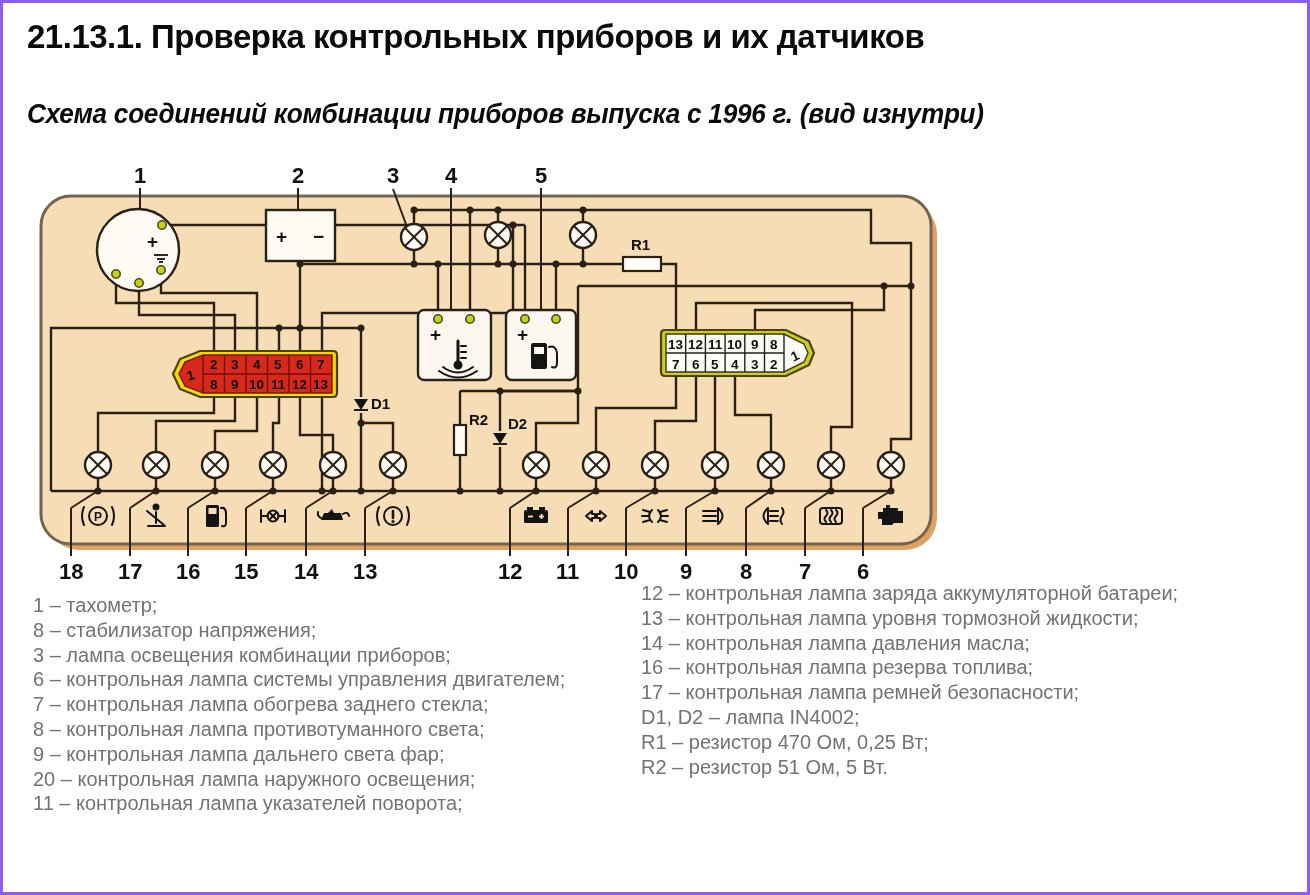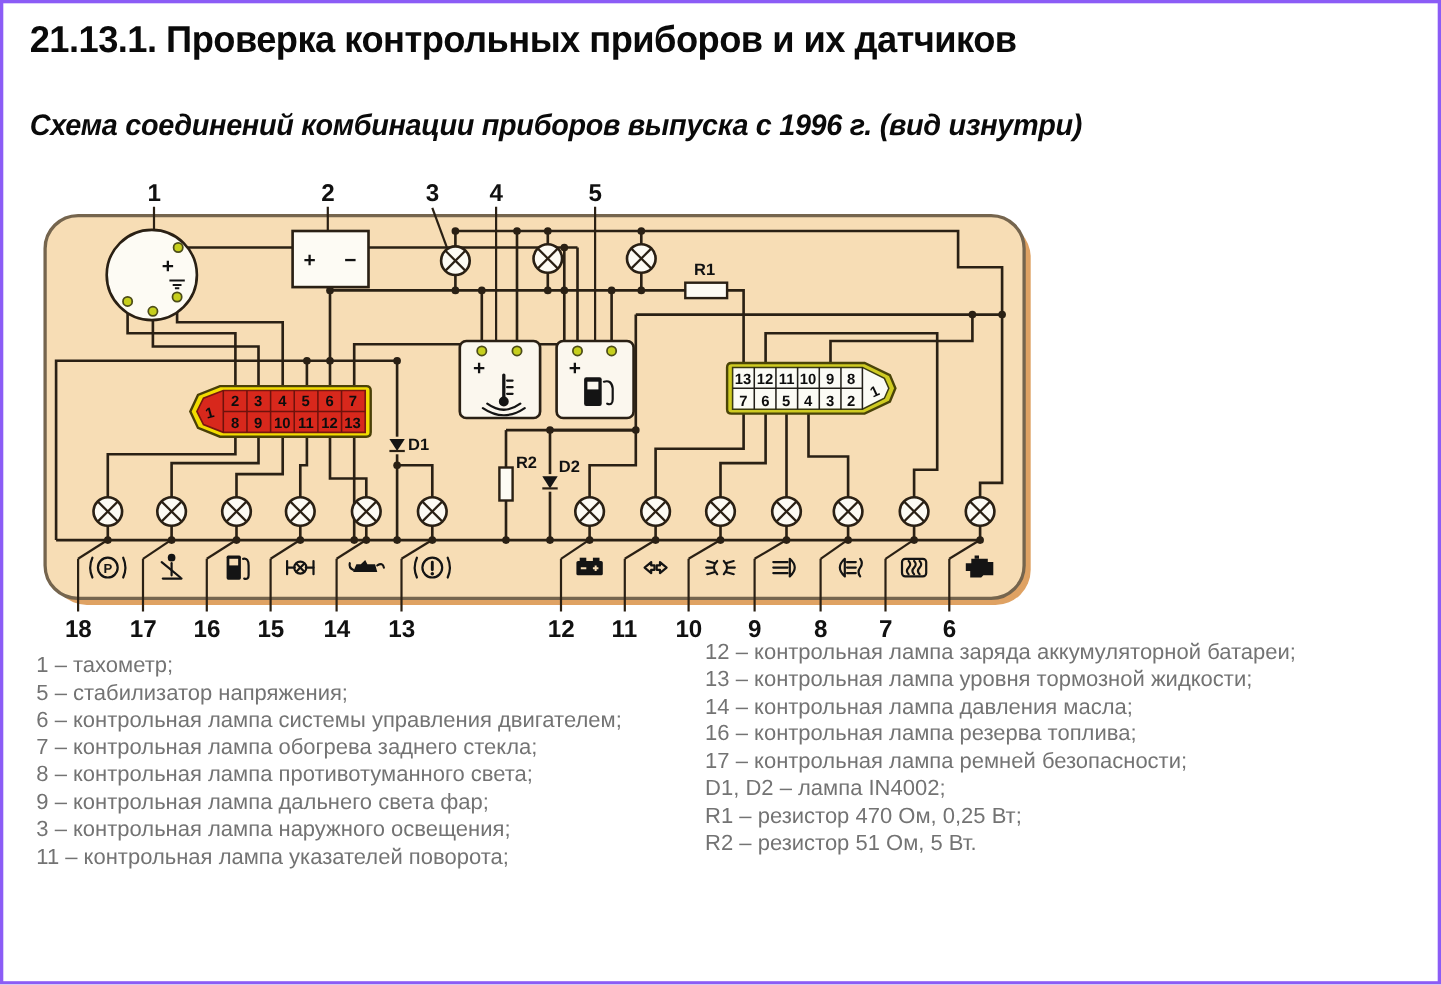--- a/index.html
+++ b/index.html
@@ -506,26 +506,27 @@
       <text class="callout" x="611" y="576">10</text>
       <text class="callout" x="677" y="576">9</text>
       <text class="callout" x="737" y="576">8</text>
       <text class="callout" x="796" y="576">7</text>
       <text class="callout" x="854" y="576">6</text>
     </g>
   </svg>
 
   <div class="legend-col legend-left">
     <div class="legend-item">1 – тахометр;</div>
-    <div class="legend-item">5 – стабилизатор напряжения;</div>
+    <div class="legend-item">8 – стабилизатор напряжения;</div>
+    <div class="legend-item">3 – лампа освещения комбинации приборов;</div>
     <div class="legend-item">6 – контрольная лампа системы управления двигателем;</div>
     <div class="legend-item">7 – контрольная лампа обогрева заднего стекла;</div>
     <div class="legend-item">8 – контрольная лампа противотуманного света;</div>
     <div class="legend-item">9 – контрольная лампа дальнего света фар;</div>
-    <div class="legend-item">3 – контрольная лампа наружного освещения;</div>
+    <div class="legend-item">20 – контрольная лампа наружного освещения;</div>
     <div class="legend-item">11 – контрольная лампа указателей поворота;</div>
   </div>
   <div class="legend-col legend-right">
     <div class="legend-item">12 – контрольная лампа заряда аккумуляторной батареи;</div>
     <div class="legend-item">13 – контрольная лампа уровня тормозной жидкости;</div>
     <div class="legend-item">14 – контрольная лампа давления масла;</div>
     <div class="legend-item">16 – контрольная лампа резерва топлива;</div>
     <div class="legend-item">17 – контрольная лампа ремней безопасности;</div>
     <div class="legend-item">D1, D2 – лампа IN4002;</div>
     <div class="legend-item">R1 – резистор 470 Ом, 0,25 Вт;</div>

